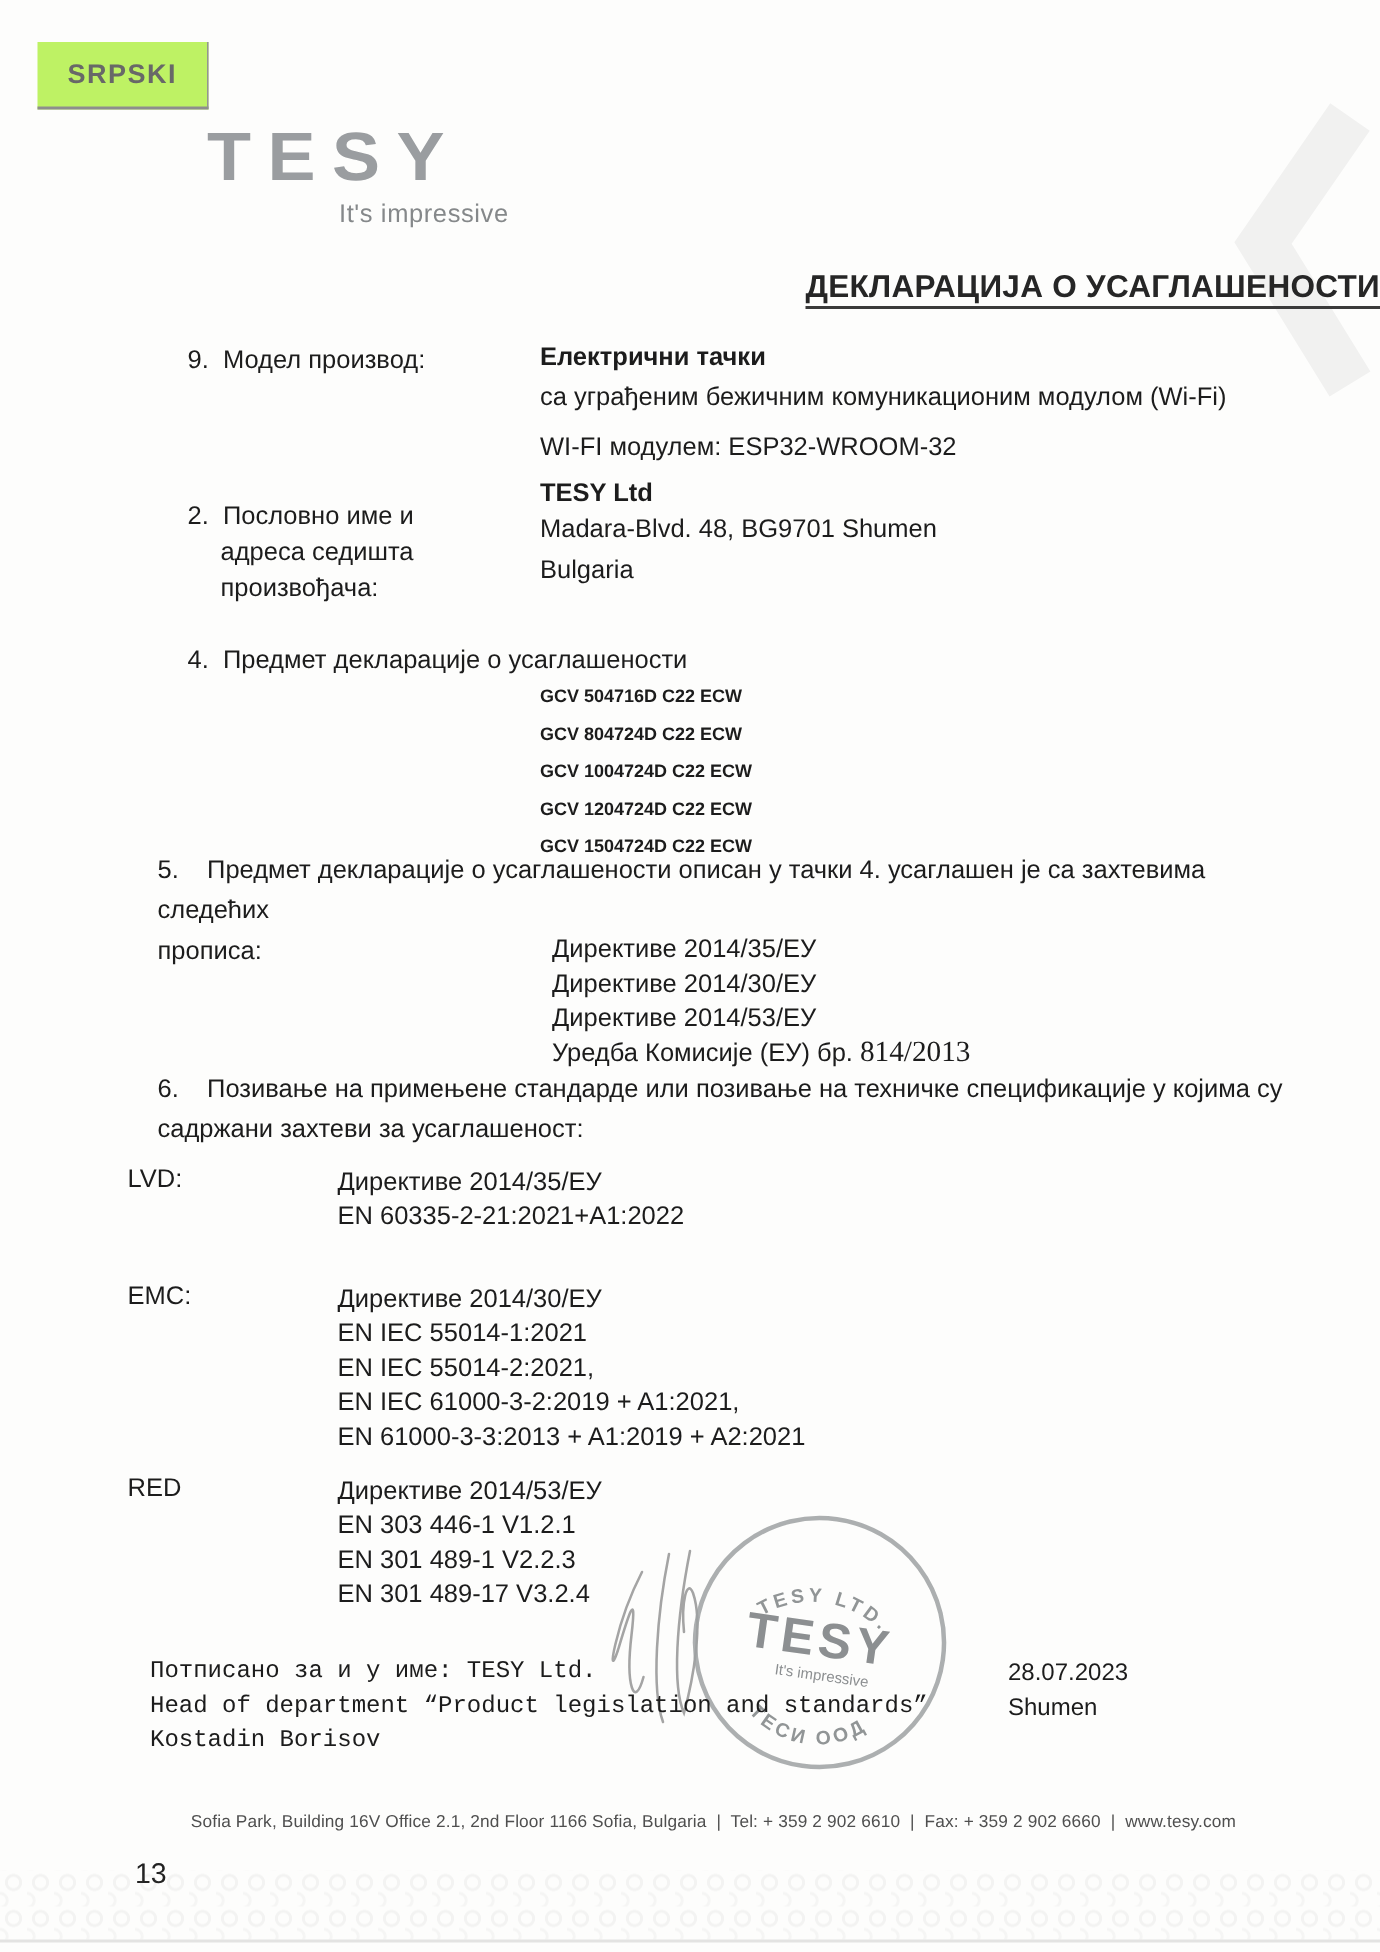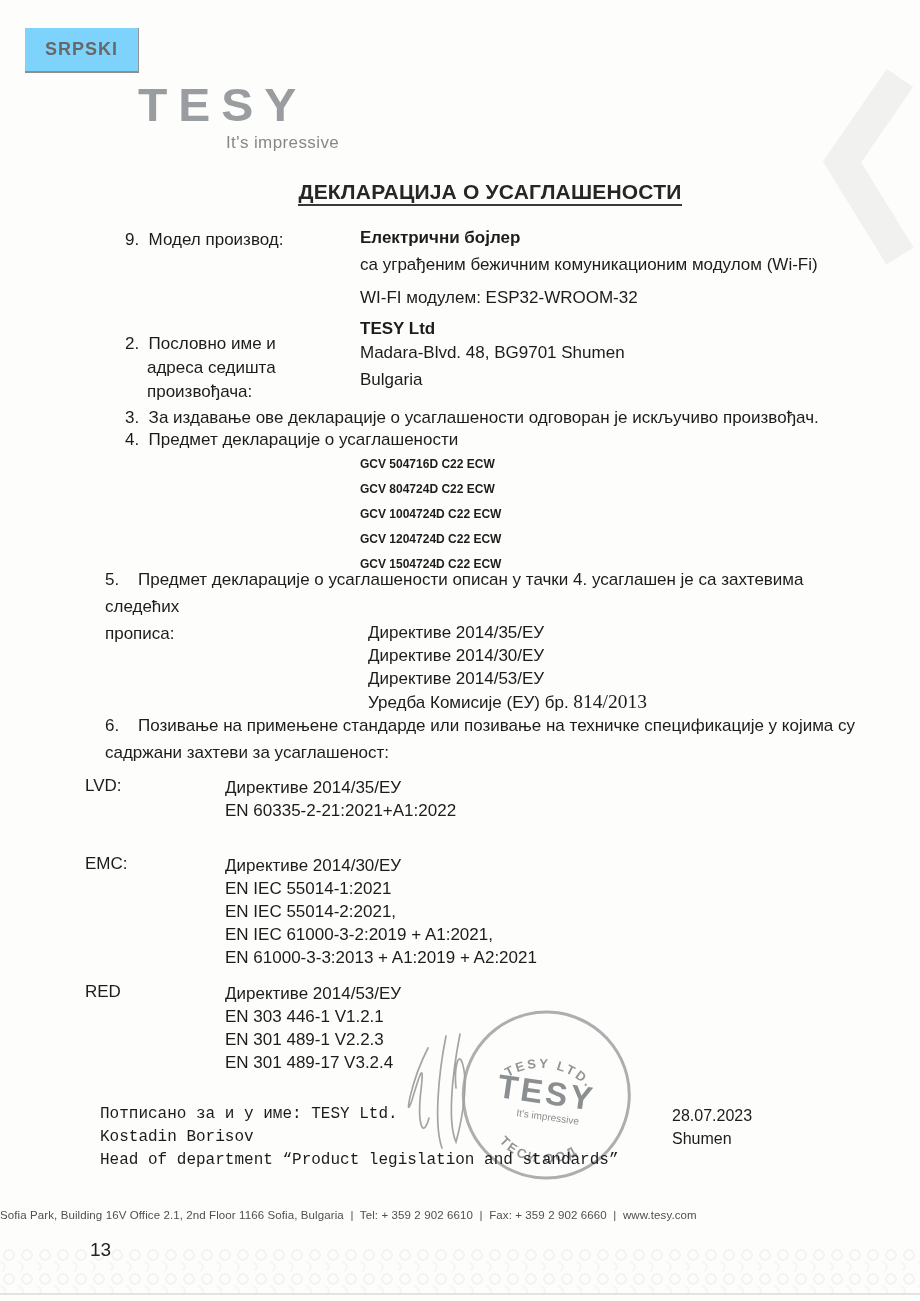--- a/index.html
+++ b/index.html
@@ -8,36 +8,36 @@
     font-family:"Liberation Sans","DejaVu Sans",sans-serif;color:#1c1c1c;
     overflow:hidden;
   }
   .page{position:absolute;inset:0;}
   .abs{position:absolute;}
   .pre{white-space:pre-wrap;}
   .t{font-size:17px;line-height:1.35;}
   .b{font-weight:bold;}
   
   .lang-badge{
-    left:25px;top:28px;width:113px;height:43px;background:#7dd3fc;
+    left:25px;top:28px;width:113px;height:43px;background:#bef264;
     border-bottom:2px solid #8d8d8d;border-right:1px solid #949494;
     display:flex;align-items:center;justify-content:center;
     color:#686868;font-weight:bold;font-size:18px;letter-spacing:1px;
   }
   
   .logo-word{
     left:138px;top:78px;font-size:48px;font-weight:bold;color:#9a9da0;
     letter-spacing:11px;transform:scaleY(.95);
   }
   .logo-tagline{left:226px;top:133px;font-size:17px;color:#85888a;letter-spacing:.4px;}
   
   .chevron-wrap{left:812px;top:62px;}
   
   .doc-title{
-    left:60px;top:180px;width:860px;text-align:center;
+    left:60px;top:180px;width:860px;text-align:right;
     font-size:21px;font-weight:bold;letter-spacing:.2px;color:#262626;
   }
   .doc-title span{border-bottom:2px solid #3a3a3a;padding-bottom:1px;}
   
   .lbl-col{left:125px;}
   .val-col{left:360px;}
   .item2-ind{left:147px;}
   .para{left:105px;width:770px;font-size:17px;line-height:1.6;}
   .models{left:360px;top:452px;font-weight:bold;font-size:12px;line-height:25px;}
   .directives{left:368px;top:621px;font-size:17px;line-height:23px;}
@@ -46,21 +46,21 @@
   .std-block{left:85px;width:820px;font-size:17px;}
   .std-code{position:absolute;left:0;top:0;}
   .std-lines{margin-left:140px;line-height:23px;white-space:nowrap;}
   .std-long{letter-spacing:-0.45px;}
   
   .sig-wrap{left:398px;top:1028px;}
   .stamp-wrap{left:456px;top:1005px;transform:rotate(8deg);}
   .sign-lines{left:100px;top:1103px;font-size:16px;line-height:23px;font-family:Liberation Mono, monospace;}
   .date-block{right:68px;top:1104px;width:180px;text-align:left;font-size:16px;line-height:23px;}
   
-  .footer{left:0;top:1209px;width:824px;text-align:left;font-size:11.5px;color:#4f4f4f;letter-spacing:.1px;}
+  .footer{left:0;top:1209px;width:824px;text-align:right;font-size:11.5px;color:#4f4f4f;letter-spacing:.1px;}
   .page-number{left:90px;top:1239px;font-size:19px;color:#222;}
   .dot-band{
     left:0;top:1247px;width:920px;height:46px;
     background-image:
       radial-gradient(circle at 9px 8px, rgba(0,0,0,0) 3.5px, rgba(110,110,110,.07) 4px, rgba(110,110,110,.07) 5.5px, rgba(0,0,0,0) 6px),
       radial-gradient(circle at 0px 20px, rgba(0,0,0,0) 3.5px, rgba(110,110,110,.055) 4px, rgba(110,110,110,.055) 5.5px, rgba(0,0,0,0) 6px);
     background-size:18px 24px;
   }
   .scan-edge{left:0;top:1293px;width:920px;height:2px;background:#e3e3e2;}
 </style>
@@ -80,32 +80,31 @@
   </div>
 
   <div class="abs logo-word">TESY</div>
   <div class="abs logo-tagline">It's impressive</div>
 
   <div class="abs doc-title">
     <span>ДЕКЛАРАЦИЈА О УСАГЛАШЕНОСТИ</span>
   </div>
 
   <div class="abs t pre lbl-col" style="top:229px">9.  Модел производ:</div>
-  <div class="abs t b val-col" style="top:227px">Електрични бојлер</div>
+  <div class="abs t b val-col" style="top:227px">Електрични тачки</div>
   <div class="abs t val-col" style="top:254px">са уграђеним бежичним комуникационим модулом (Wi-Fi)</div>
   <div class="abs t val-col" style="top:287px">WI-FI модулем: ESP32-WROOM-32</div>
 
   <div class="abs t b val-col" style="top:318px">TESY Ltd</div>
   <div class="abs t pre lbl-col" style="top:333px">2.  Пословно име и</div>
   <div class="abs t item2-ind" style="top:357px">адреса седишта</div>
   <div class="abs t item2-ind" style="top:381px">произвођача:</div>
   <div class="abs t val-col" style="top:342px">Madara-Blvd. 48, BG9701 Shumen</div>
   <div class="abs t val-col" style="top:369px">Bulgaria</div>
 
-  <div class="abs t pre lbl-col" style="top:407px">3.  За издавање ове декларације о усаглашености одговоран је искључиво произвођач.</div>
   <div class="abs t pre lbl-col" style="top:429px">4.  Предмет декларације о усаглашености</div>
 
   <div class="abs models">
     <div>GCV 504716D C22 ECW</div>
     <div>GCV 804724D C22 ECW</div>
     <div>GCV 1004724D C22 ECW</div>
     <div>GCV 1204724D C22 ECW</div>
     <div>GCV 1504724D C22 ECW</div>
   </div>
 
@@ -174,22 +173,22 @@
       <text font-size="13" font-weight="bold" fill="#919596" letter-spacing="2.5" font-family="Liberation Sans, sans-serif">
         <textPath href="#arcBot" startOffset="50%" text-anchor="middle">ТЕСИ ООД</textPath>
       </text>
       <text x="90" y="99" text-anchor="middle" font-size="33" font-weight="bold" fill="#8c8f91" letter-spacing="3" font-family="Liberation Sans, sans-serif">TESY</text>
       <text x="126" y="115" text-anchor="end" font-size="10" fill="#8c8f91" font-family="Liberation Sans, sans-serif">It's impressive</text>
     </svg>
   </div>
 
   <div class="abs sign-lines">
     <div>Потписано за и у име: TESY Ltd.</div>
+    <div>Head of department “Product legislation and standards”</div>
     <div>Kostadin Borisov</div>
-    <div>Head of department “Product legislation and standards”</div>
   </div>
 
   <div class="abs date-block">
     <div>28.07.2023</div>
     <div>Shumen</div>
   </div>
 
   <div class="abs footer pre">Sofia Park, Building 16V Office 2.1, 2nd Floor 1166 Sofia, Bulgaria  |  Tel: + 359 2 902 6610  |  Fax: + 359 2 902 6660  |  www.tesy.com</div>
 
   <div class="abs page-number">13</div>

